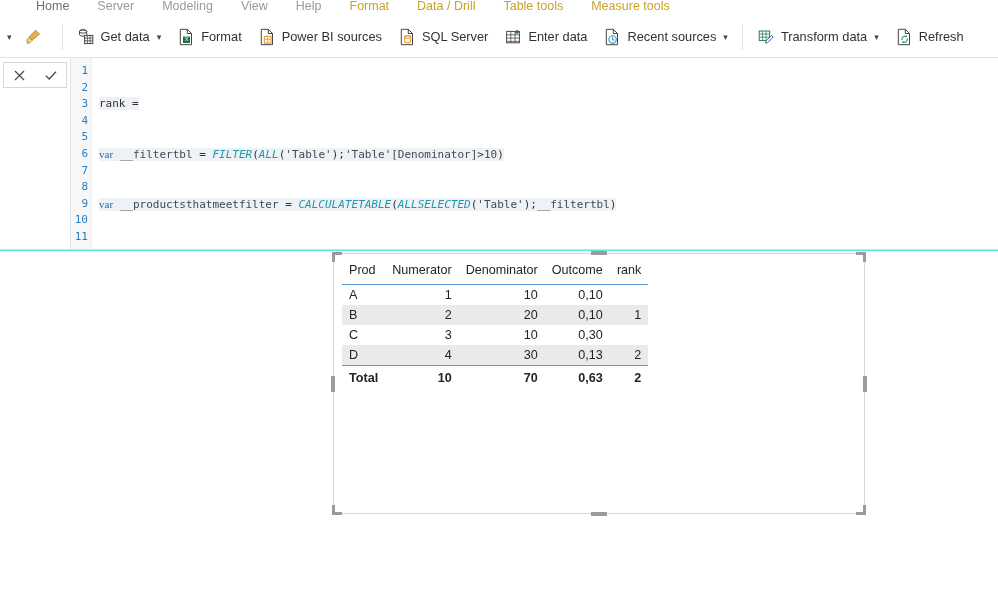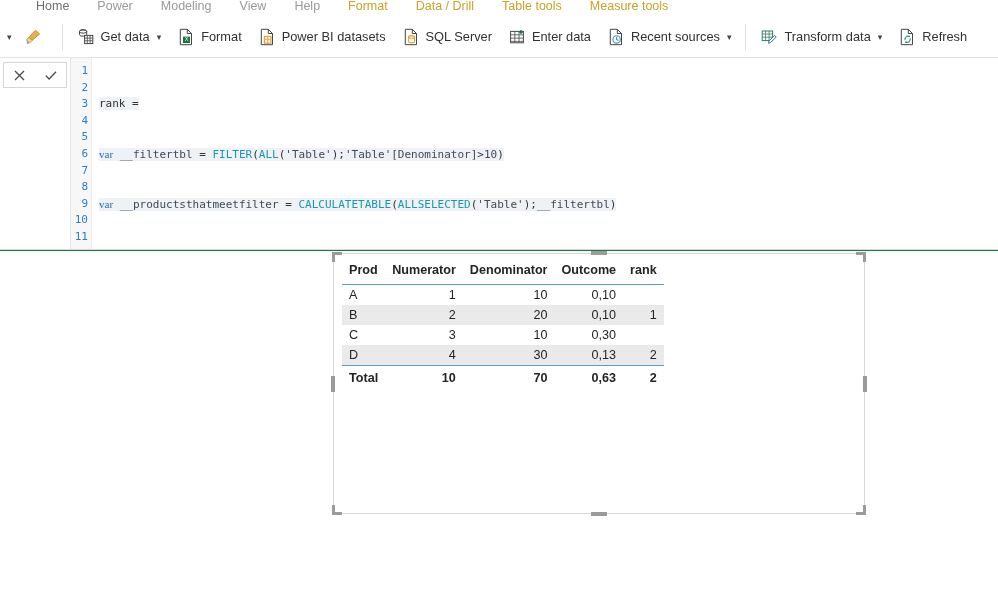--- a/index.html
+++ b/index.html
@@ -2,21 +2,21 @@
 <html><head>
 <meta charset="utf-8">
 <style>
   * { box-sizing: border-box; margin: 0; padding: 0; }
   html, body {
     width: 998px; height: 593px;
     background: #ffffff;
     font-family: "Liberation Sans", sans-serif;
     overflow: hidden;
   }
-  #app { position: relative; width: 998px; height: 593px; background:#15803d; }
+  #app { position: relative; width: 998px; height: 593px; background:#5eead4; }
 
   
   .tabstrip {
     position: absolute; top: 0; left: 0; width: 998px; height: 16px;
     background: #ffffff;
     display: flex; align-items: flex-start;
     padding-left: 22px;
     overflow: hidden;
   }
   .tab {
@@ -104,21 +104,21 @@
     padding-top: 5px; padding-left: 7px;
     font-family: "DejaVu Sans Mono", monospace;
     font-size: 11px; line-height: 16.6px;
     white-space: pre;
     color: #333333;
     overflow: hidden;
   }
   .cline { height: 16.6px; }
   .cline > span.hl { background: #eef1f5; }
   .k-var   { color: #1f6fb2; font-family: Liberation Serif, serif; }
-  .k-fn    { color: #1a9aa8; }
+  .k-fn    { color: #1a9aa8; font-style: italic; }
   .k-id    { color: #3f4b52; }
   .k-num   { color: #3f4b52; }
   .k-str   { color: #3f4b52; }
   .k-plain { color: #333333; }
 
   
   .canvas {
     position: absolute; top: 251px; left: 0;
     width: 998px; height: 342px;
     background: #ffffff;
@@ -158,21 +158,21 @@
   .mid-r { top: 50%; margin-top: -8px; right: -2px; width: 4px; height: 16px; }
 
   
   .tbl {
     position: absolute; left: 9px; top: 6px;
     border-collapse: collapse;
     font-size: 12.6px;
     color: #252423;
   }
   .tbl th {
-    font-weight: 700;
+    font-weight: 400;
     color: #252423;
     padding: 4px 7px 7px 7px;
     border-bottom: 1.5px solid #5b9bd5;
     white-space: nowrap;
   }
   .tbl td {
     padding: 3px 7px;
     white-space: nowrap;
     color: #252423;
   }
@@ -186,21 +186,21 @@
     background: #ffffff;
   }
 </style>
 </head>
 <body>
 
 <div id="app">
 
   <div class="tabstrip">
     <div class="tab active"><span>Home</span></div>
-    <div class="tab"><span>Power</span></div>
+    <div class="tab"><span>Server</span></div>
     <div class="tab"><span>Modeling</span></div>
     <div class="tab"><span>View</span></div>
     <div class="tab"><span>Help</span></div>
     <div class="tab ctx"><span>Format</span></div>
     <div class="tab ctx"><span>Data / Drill</span></div>
     <div class="tab ctx"><span>Table tools</span></div>
     <div class="tab ctx"><span>Measure tools</span></div>
   </div>
 
   <div class="ribbon">
@@ -241,21 +241,21 @@
       <span>Format</span>
     </div>
 
     <div class="rb-item">
       <svg class="ico" viewBox="0 0 18 18">
         <path d="M3.3 1.3 h7.0 l4.2 4.2 v11.2 h-11.2 Z" fill="#fff" stroke="#444" stroke-width="1"></path>
         <path d="M10.3 1.3 v4.2 h4.2" fill="none" stroke="#444" stroke-width="1"></path>
         <rect x="6.4" y="8.4" width="6.6" height="6.8" fill="none" stroke="#e8a33d" stroke-width="1.2"></rect>
         <path d="M6.4 11.2 h6.6 M9.7 8.4 v6.8" stroke="#e8a33d" stroke-width="1"></path>
       </svg>
-      <span>Power BI datasets</span>
+      <span>Power BI sources</span>
     </div>
 
     <div class="rb-item">
       <svg class="ico" viewBox="0 0 18 18">
         <path d="M3.3 1.3 h7.0 l4.2 4.2 v11.2 h-11.2 Z" fill="#fff" stroke="#444" stroke-width="1"></path>
         <path d="M10.3 1.3 v4.2 h4.2" fill="none" stroke="#444" stroke-width="1"></path>
         <path d="M6.6 9.0 a3.0 1.3 0 1 1 6.0 0 v4.6 a3.0 1.3 0 1 1 -6.0 0 Z" fill="none" stroke="#e8a33d" stroke-width="1.1"></path>
         <ellipse cx="9.6" cy="9.0" rx="3.0" ry="1.3" fill="none" stroke="#e8a33d" stroke-width="1.1"></ellipse>
       </svg>
       <span>SQL Server</span>

